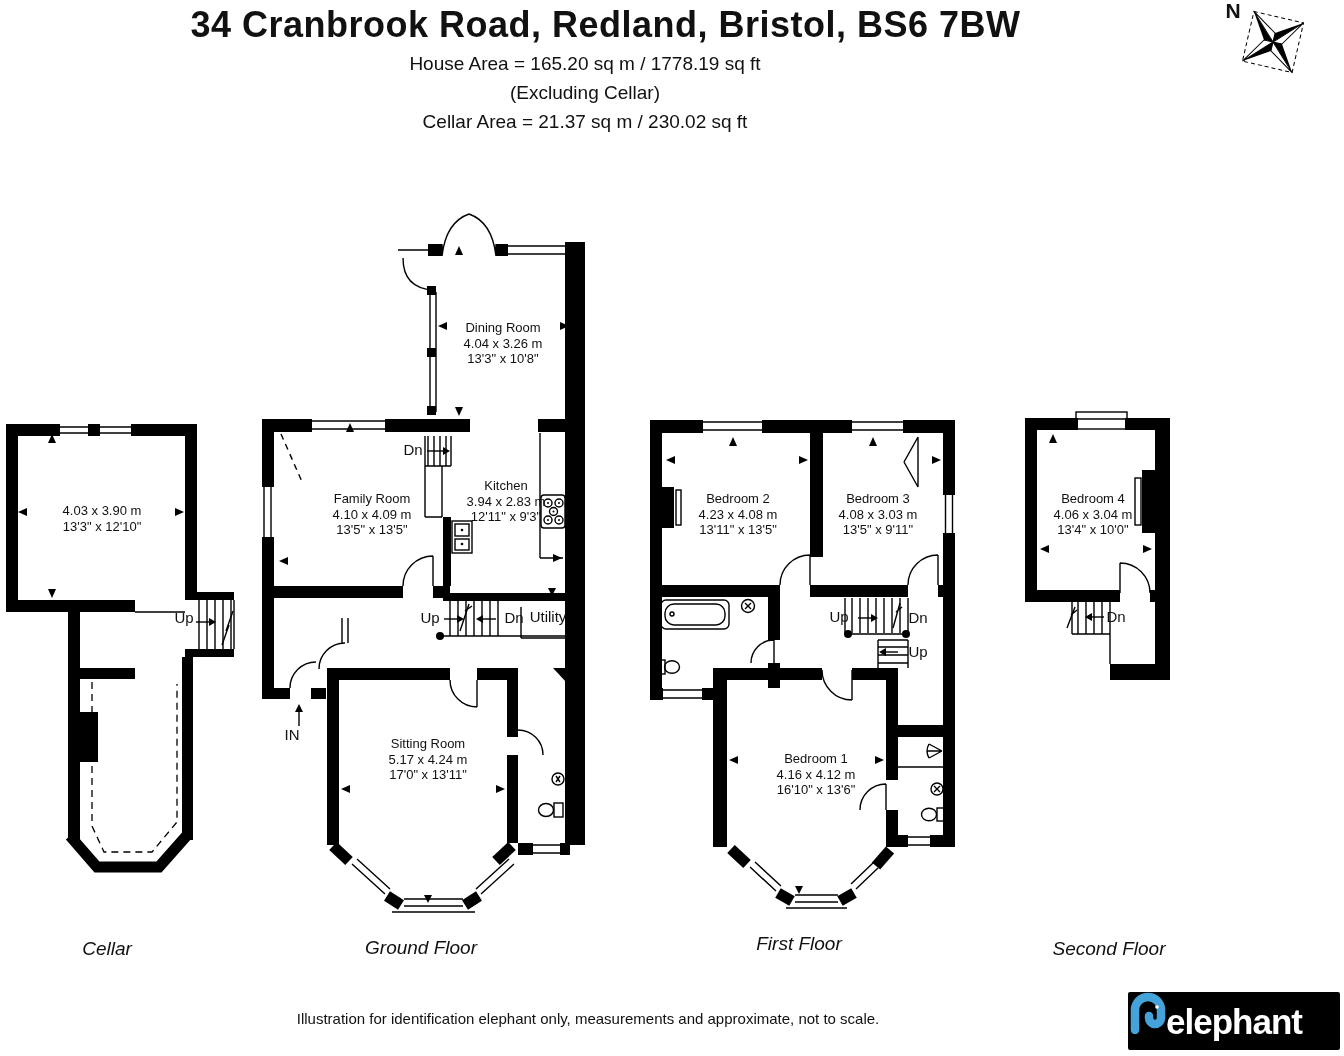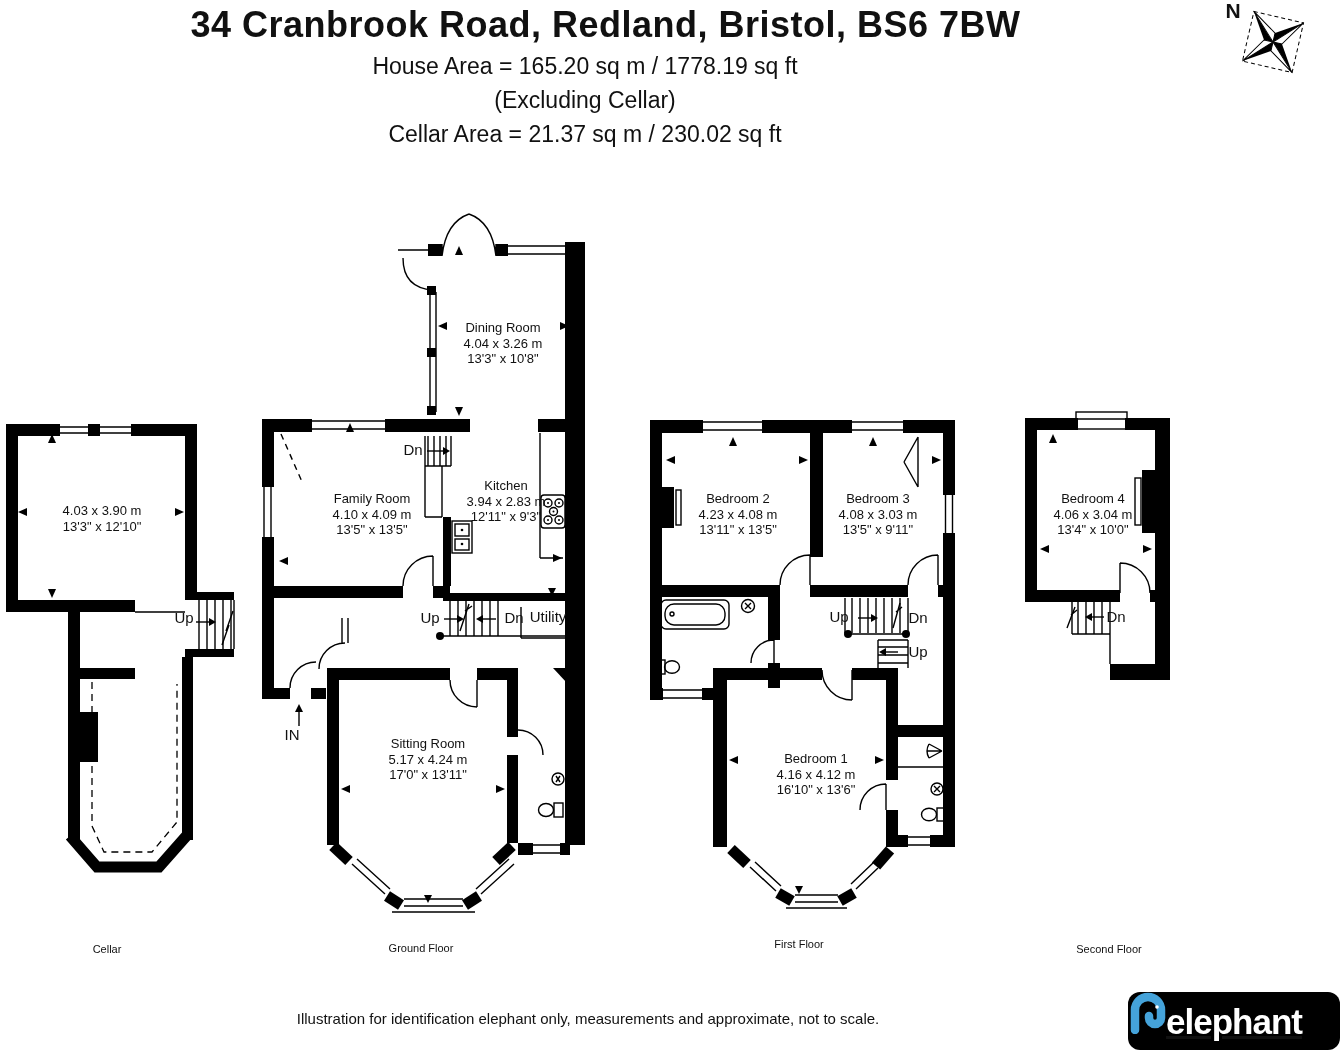--- a/index.html
+++ b/index.html
@@ -1,29 +1,29 @@
 <!DOCTYPE html>
 <html><head>
 <meta charset="utf-8">
 <style>
   html,body{margin:0;padding:0;background:#ffffff;}
   #stage{position:relative;width:1344px;height:1056px;background:#fff;overflow:hidden;
          font-family:"Liberation Sans", sans-serif;color:#111;}
   svg{position:absolute;left:0;top:0;}
   .hdr{position:absolute;left:0;top:4px;width:1170px;text-align:center;}
   .hdr .title{font-size:36px;font-weight:bold;letter-spacing:.5px;margin-left:41px;}
-  .hdr .sub{font-size:23px;margin-top:7px;}
+  .hdr .sub{font-size:19px;margin-top:7px;}
   .room-label{position:absolute;transform:translateX(-50%);text-align:center;
               font-size:13px;line-height:15.5px;white-space:nowrap;}
   .tiny{position:absolute;transform:translate(-50%,-50%);font-size:15px;white-space:nowrap;}
-  .caption{position:absolute;transform:translate(-50%,-50%);font-size:11px;white-space:nowrap;}
+  .caption{position:absolute;transform:translate(-50%,-50%);font-size:19px;white-space:nowrap;font-style:italic;}
   .footer-note{position:absolute;left:588px;top:1010px;transform:translateX(-50%);
                font-size:15px;white-space:nowrap;}
-  .logo{position:absolute;left:1128px;top:992px;width:212px;height:58px;border-radius:12px;
-        display:flex;align-items:center;justify-content:center;gap:7px;text-decoration:underline;}
+  .logo{position:absolute;left:1128px;top:992px;width:212px;height:58px;border-radius:2px;
+        display:flex;align-items:center;justify-content:center;gap:7px;}
   .logo .logo-word{color:#fff;font-size:35px;font-weight:bold;letter-spacing:-1px;line-height:1;}
   .compass-n{position:absolute;left:1233px;top:11px;transform:translate(-50%,-50%);
              font-size:21px;font-weight:bold;}
   .thin-line{stroke:#000;stroke-width:1.4;fill:none;}
 </style>
 </head>
 <body>
 
 <div id="stage">
 

